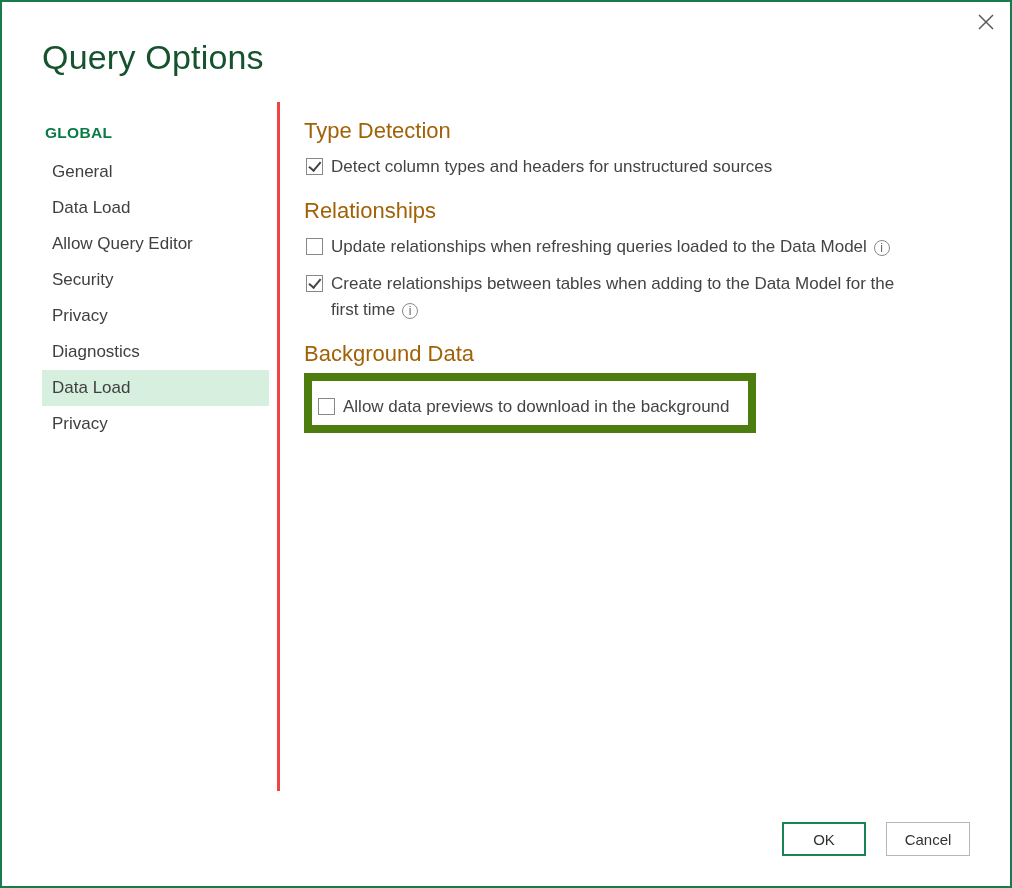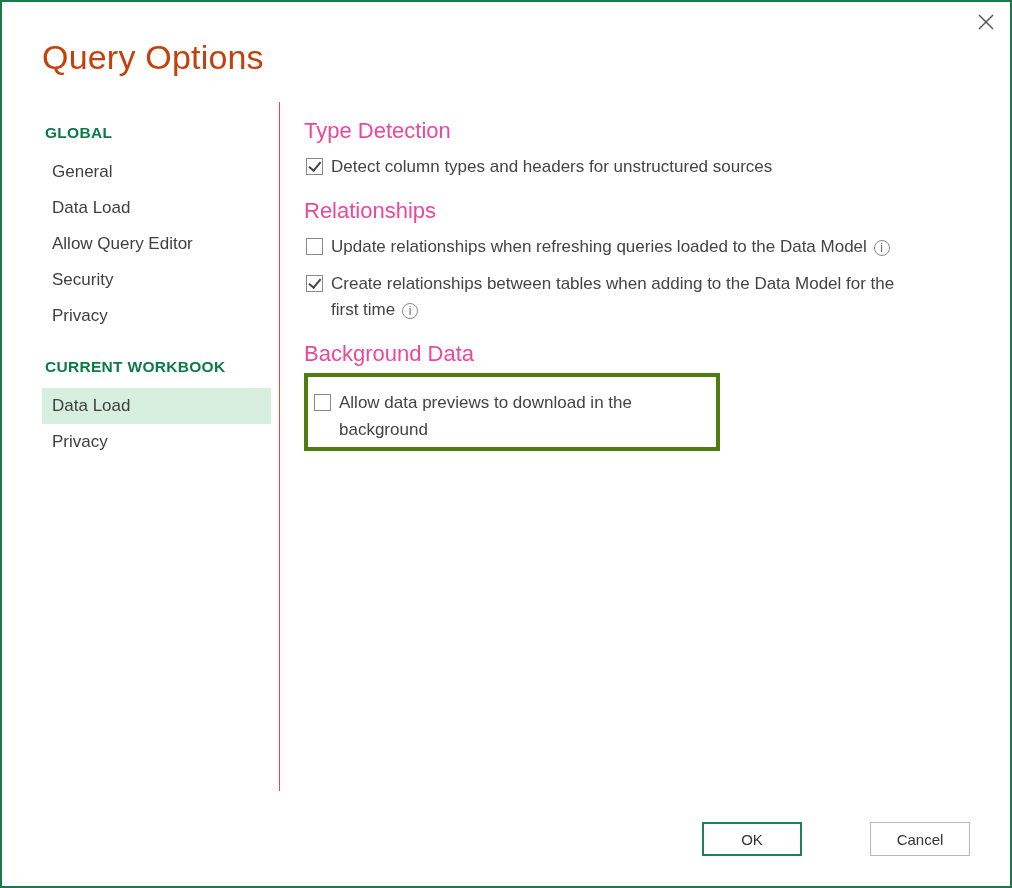--- a/index.html
+++ b/index.html
@@ -21,36 +21,36 @@
       display: flex; align-items: center; justify-content: center;
     }
     .close-btn svg { stroke: #555; stroke-width: 1.4; }
 
     .title {
       position: absolute;
       left: 40px;
       top: 36px;
       font-size: 34px;
       font-weight: 300;
-      color: #c2410c;
+      color: #14532d;
       letter-spacing: 0.2px;
     }
 
     .content {
       position: absolute;
       top: 100px;
       left: 40px;
       right: 40px;
       bottom: 95px;
       display: flex;
     }
 
     .sidebar {
       width: 238px;
-      border-right: 1px solid #ef4444;
+      border-right: 3px solid #ef4444;
       padding-right: 8px;
       padding-top: 10px;
     }
     .sidebar-section-title {
       color: #0a7a46;
       font-weight: 700;
       font-size: 15.5px;
       letter-spacing: 0.3px;
       margin-bottom: 12px;
       margin-top: 24px;
@@ -67,21 +67,21 @@
       background: #d7efde;
     }
 
     .main {
       flex: 1;
       padding-left: 24px;
       padding-top: 10px;
     }
     .section-head {
       font-size: 22px;
-      color: #ec4899;
+      color: #a16207;
       font-weight: 400;
       margin-top: 18px;
       margin-bottom: 10px;
     }
     .section-head:first-child { margin-top: 6px; }
 
     .checkbox-row {
       display: flex;
       align-items: flex-start;
       font-size: 17px;
@@ -119,46 +119,46 @@
       border-radius: 50%;
       align-items: center; justify-content: center;
       font-size: 12px;
       color: #666;
       margin-left: 2px;
       vertical-align: middle;
       line-height: 1;
     }
 
     .highlight {
-      border: 4px solid #4d7c0f;
+      border: 8px solid #4d7c0f;
       padding: 6px 4px 4px 4px;
       margin-top: -4px;
-      width: 416px;
+      width: 452px;
     }
     .highlight .checkbox-row { margin-bottom: 0; }
 
     .footer {
       position: absolute;
       bottom: 30px;
       right: 40px;
       display: flex;
       gap: 20px;
     }
     .btn {
-      width: 100px;
+      width: 84px;
       height: 34px;
       font-size: 15px;
       display: flex;
       align-items: center;
       justify-content: center;
       cursor: pointer;
       background: #fff;
     }
     .btn-primary { border: 2px solid #1a8455; color: #333; }
-    .btn-secondary { border: 1px solid #b7b7b7; color: #333; margin-left: 48px; }
+    .btn-secondary { border: 1px solid #b7b7b7; color: #333; }
   </style>
 </head>
 <body>
 
 <div class="close-btn">
   <svg width="16" height="16" viewBox="0 0 16 16">
     <line x1="1" y1="1" x2="15" y2="15"></line>
     <line x1="15" y1="1" x2="1" y2="15"></line>
   </svg>
 </div>
@@ -167,22 +167,22 @@
 
 <div class="content">
 
   <div class="sidebar">
     <div class="sidebar-section-title">GLOBAL</div>
     <div class="sidebar-item">General</div>
     <div class="sidebar-item">Data Load</div>
     <div class="sidebar-item">Allow Query Editor</div>
     <div class="sidebar-item">Security</div>
     <div class="sidebar-item">Privacy</div>
-
-    <div class="sidebar-section-title">CURRENT WORKBOOK</div>
+    <div class="sidebar-item">Diagnostics</div>
+
     <div class="sidebar-item selected">Data Load</div>
     <div class="sidebar-item">Privacy</div>
   </div>
 
   <div class="main">
     <div class="section-head">Type Detection</div>
     <div class="checkbox-row">
       <span class="checkbox checked"></span>
       <span class="check-label">Detect column types and headers for unstructured sources</span>
     </div>

